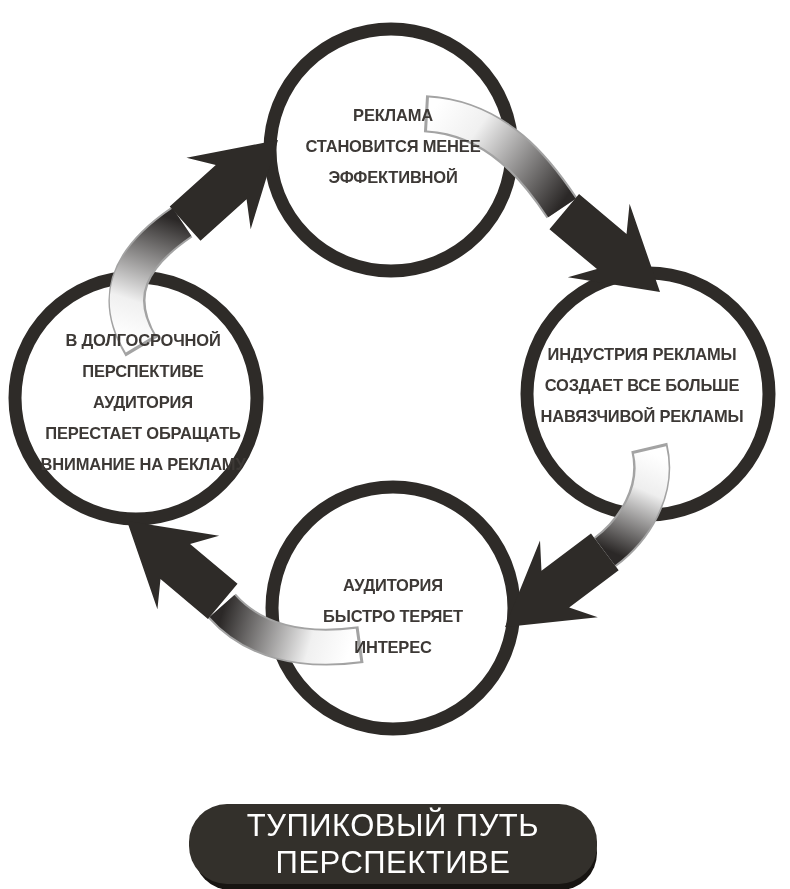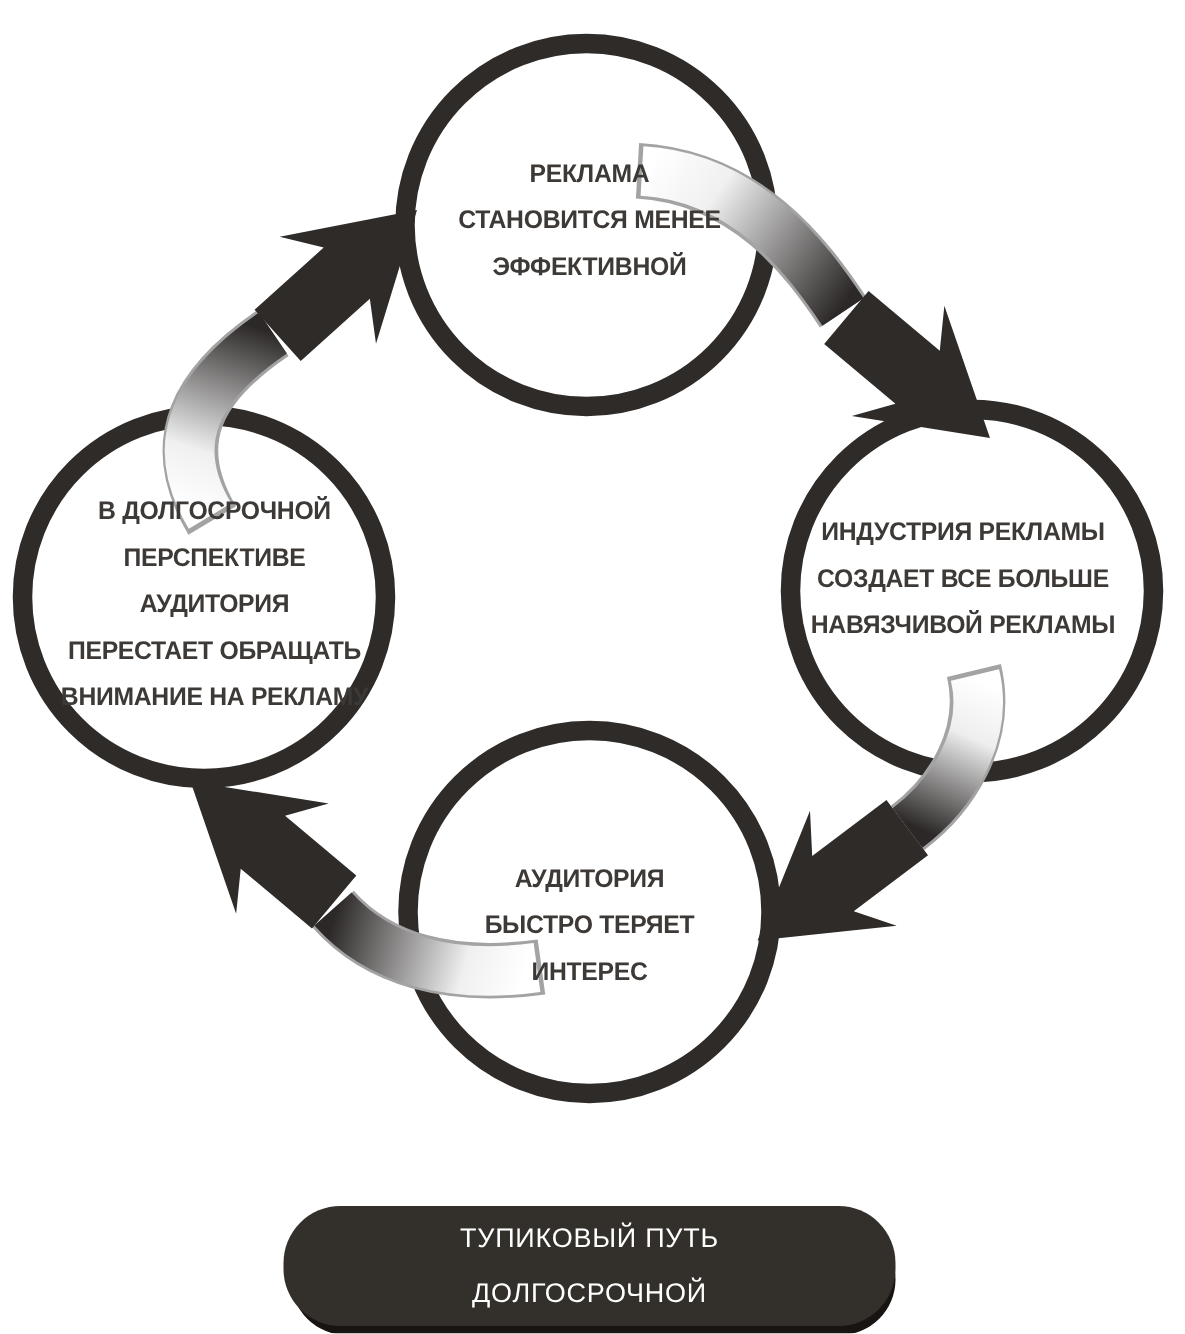--- a/index.html
+++ b/index.html
@@ -48,21 +48,21 @@
   .caption-box {
     position: absolute;
     left: 0; top: 0; right: 0; bottom: 0;
     background: #33302b;
     border-radius: 38px;
     display: flex;
     flex-direction: column;
     align-items: center;
     justify-content: center;
     color: #ffffff;
-    font-size: 18px;
+    font-size: 31px;
     line-height: 37px;
     letter-spacing: 0.5px;
     text-align: right;
   }
 </style>
 </head>
 <body>
 
 <div class="stage">
 
@@ -139,17 +139,17 @@
     <div>В ДОЛГОСРОЧНОЙ</div>
     <div>ПЕРСПЕКТИВЕ АУДИТОРИЯ</div>
     <div>ПЕРЕСТАЕТ ОБРАЩАТЬ</div>
     <div>ВНИМАНИЕ НА РЕКЛАМУ</div>
   </div>
 
   <div class="caption-wrap">
     <div class="caption-shadow"></div>
     <div class="caption-box">
       <div>ТУПИКОВЫЙ ПУТЬ</div>
-      <div>ДОЛГОСРОЧНОЙ</div>
+      <div>ПЕРСПЕКТИВЕ</div>
     </div>
   </div>
 
 </div>
 
 </body></html>

